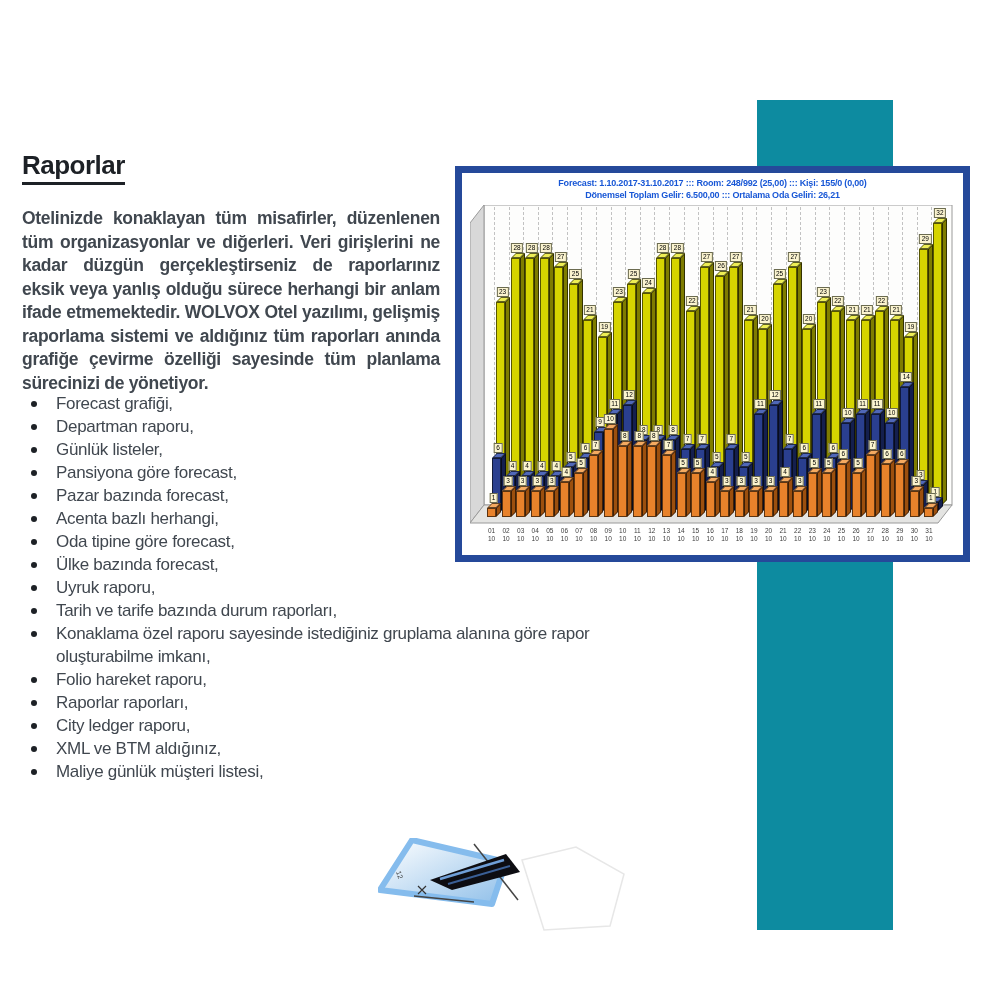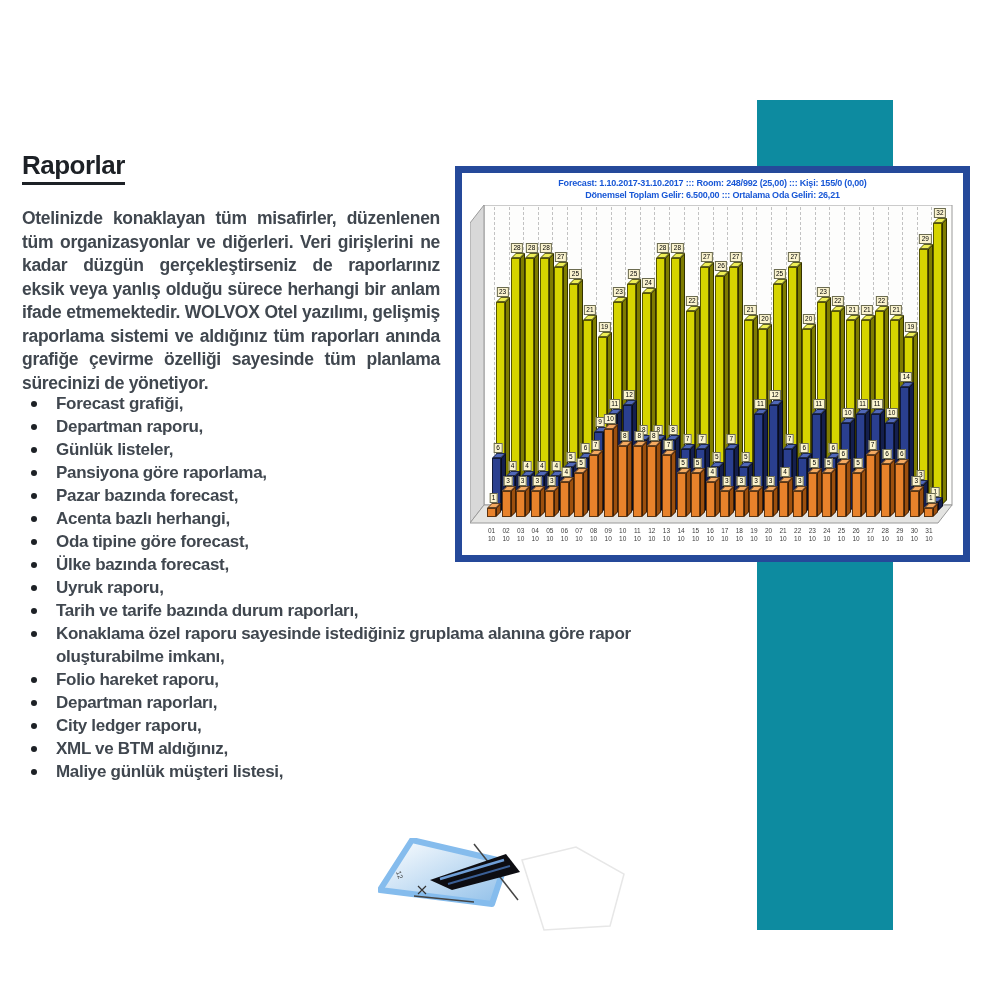--- a/index.html
+++ b/index.html
@@ -13,21 +13,21 @@
 
   
   .intro { position: absolute; left: 22px; top: 150px; width: 418px; z-index: 3; }
   .page-title { font-size: 26px; font-weight: bold; color: #1d2126; letter-spacing: -0.5px;
                 display: inline-block; border-bottom: 3px solid #1d2126; padding-bottom: 1px; }
   .intro-paragraph { margin-top: 22px; font-size: 17.5px; font-weight: bold; color: #40474f;
                      line-height: 23.5px; text-align: justify; letter-spacing: -0.3px; }
 
   
   .report-list { position: absolute; left: 22px; top: 392px; width: 615px; list-style: none; z-index: 3; }
-  .report-list li { position: relative; padding-left: 34px; font-size: 17px; font-weight: bold;
+  .report-list li { position: relative; padding-left: 34px; font-size: 17px; font-weight: normal;
                     color: #40474f; line-height: 23px; letter-spacing: -0.3px; }
   .report-list .dot { position: absolute; left: 9px; top: 9px; width: 6px; height: 6px;
                       border-radius: 50%; background: #1d2126; }
 
   
   .chart-frame { position: absolute; left: 455px; top: 166px; width: 515px; height: 396px;
                  background: #fff; border: 7px solid #25499a; z-index: 2; }
   .chart-header { position: absolute; left: 0; top: 4px; width: 100%; text-align: center;
                   font-size: 9px; font-weight: bold; color: #1857d6; line-height: 12px;
                   letter-spacing: -0.2px; }
@@ -63,30 +63,30 @@
 
   <section class="intro">
     <h1 class="page-title">Raporlar</h1>
     <p class="intro-paragraph">Otelinizde konaklayan tüm misafirler, düzenlenen tüm organizasyonlar ve diğerleri. Veri girişlerini ne kadar düzgün gerçekleştirseniz de raporlarınız eksik veya yanlış olduğu sürece herhangi bir anlam ifade etmemektedir. WOLVOX Otel yazılımı, gelişmiş raporlama sistemi ve aldığınız tüm raporları anında grafiğe çevirme özelliği sayesinde tüm planlama sürecinizi de yönetiyor.</p>
   </section>
 
   <ul class="report-list" id="report-list">
       <li><span class="dot"></span><span>Forecast grafiği,</span></li>
       <li><span class="dot"></span><span>Departman raporu,</span></li>
       <li><span class="dot"></span><span>Günlük listeler,</span></li>
-      <li><span class="dot"></span><span>Pansiyona göre raporlama,</span></li>
+      <li><span class="dot"></span><span>Pansiyona göre forecast,</span></li>
       <li><span class="dot"></span><span>Pazar bazında forecast,</span></li>
       <li><span class="dot"></span><span>Acenta bazlı herhangi,</span></li>
       <li><span class="dot"></span><span>Oda tipine göre forecast,</span></li>
       <li><span class="dot"></span><span>Ülke bazında forecast,</span></li>
       <li><span class="dot"></span><span>Uyruk raporu,</span></li>
       <li><span class="dot"></span><span>Tarih ve tarife bazında durum raporları,</span></li>
       <li><span class="dot"></span><span>Konaklama özel raporu sayesinde istediğiniz gruplama alanına göre rapor oluşturabilme imkanı,</span></li>
       <li><span class="dot"></span><span>Folio hareket raporu,</span></li>
-      <li><span class="dot"></span><span>Departman raporları,</span></li>
+      <li><span class="dot"></span><span>Raporlar raporları,</span></li>
       <li><span class="dot"></span><span>City ledger raporu,</span></li>
       <li><span class="dot"></span><span>XML ve BTM aldığınız,</span></li>
       <li><span class="dot"></span><span>Maliye günlük müşteri listesi,</span></li>
     </ul>
 
   <div class="chart-frame" style="border-color: rgb(37, 73, 154);">
     <div class="chart-header" style="color: rgb(24, 87, 214);">
       <div>Forecast: 1.10.2017-31.10.2017  :::  Room: 248/992 (25,00)  :::  Kişi: 155/0 (0,00)</div>
       <div>Dönemsel Toplam Gelir: 6.500,00  :::  Ortalama Oda Geliri: 26,21</div>
     </div>

